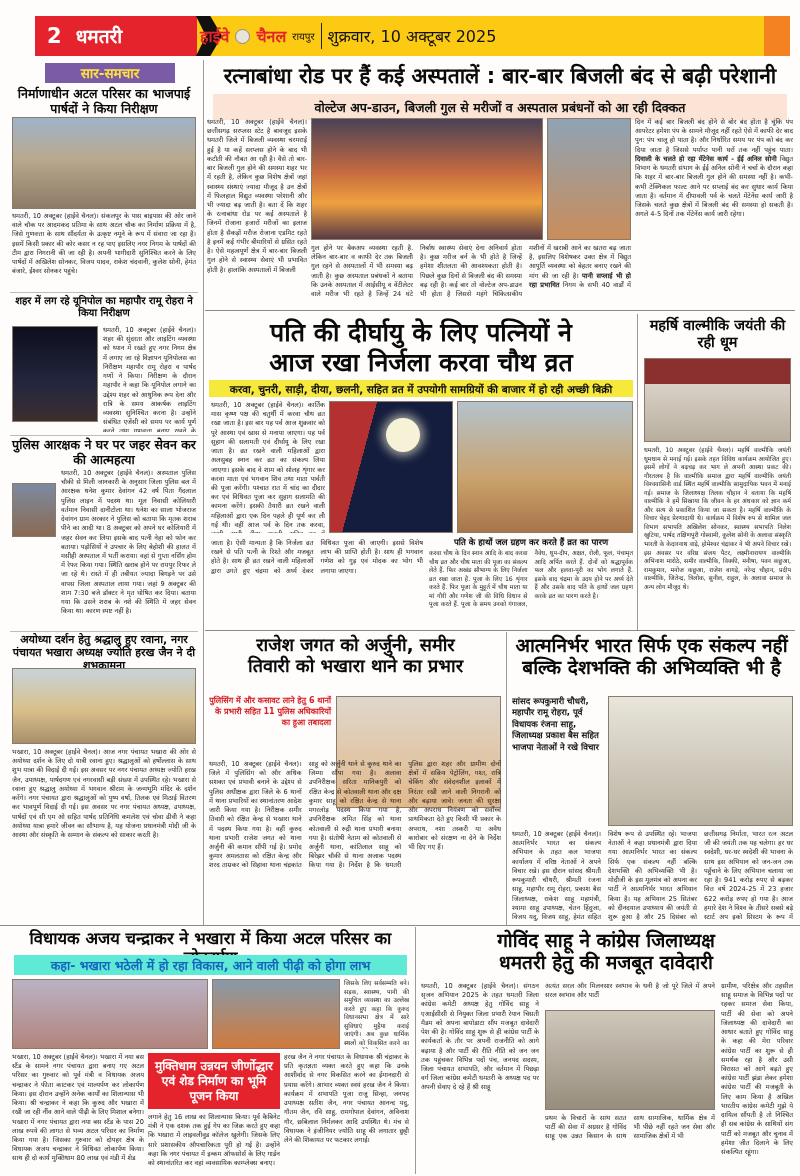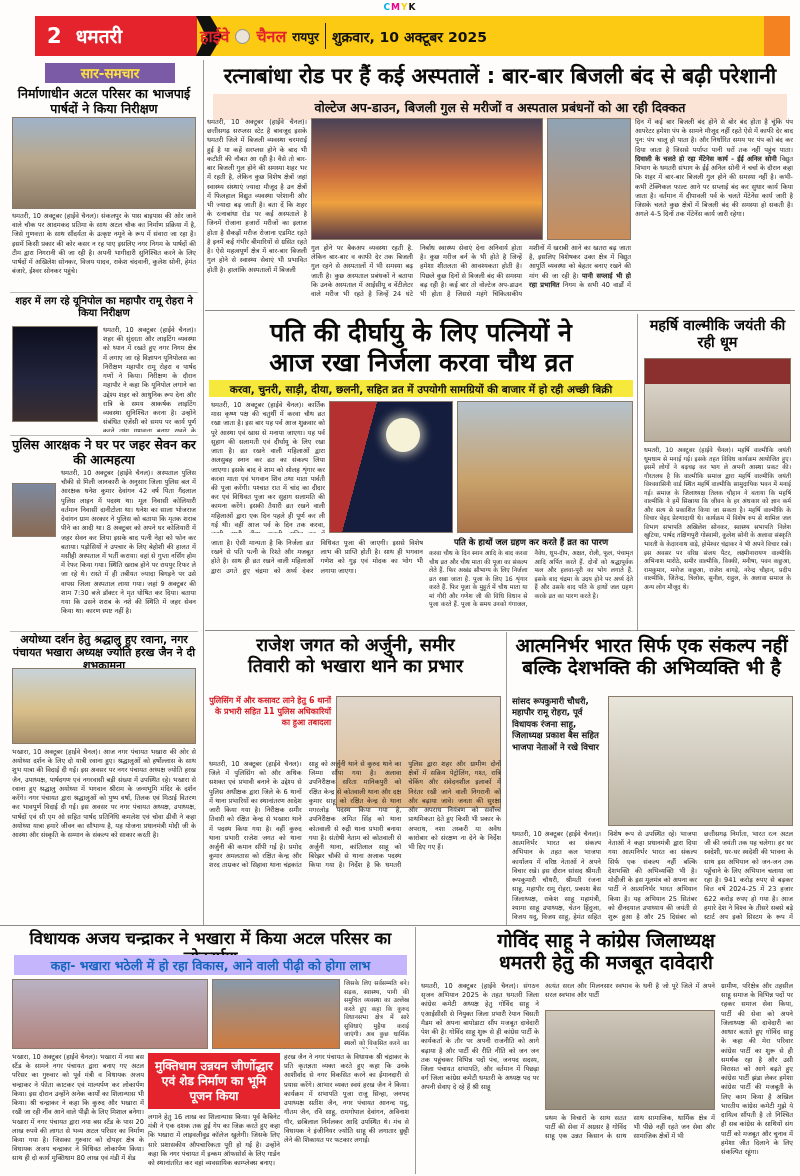--- a/index.html
+++ b/index.html
@@ -19,41 +19,38 @@
   .mast-yellow{left:196px;top:16px;width:568px;height:40px;background:#fcc913;}
   .mast-red{left:35px;top:16px;width:162px;height:40px;background:#e4232c;display:flex;align-items:center;}
   .mast-orange{left:764px;top:16px;width:26px;height:40px;background:#f58220;}
   .chev{left:196px;top:16px;width:26px;height:40px;background:#111;
         clip-path:polygon(0 0,55% 0,100% 50%,55% 100%,0 100%,38% 50%);}
   .pageno{color:#fff;font-size:21px;font-weight:bold;margin:0 14px 0 12px;}
   .edition{color:#fff;font-size:19px;font-weight:bold;}
   .mast-right{left:200px;top:16px;width:560px;height:40px;display:flex;align-items:center;justify-content:flex-start;gap:6px;padding-right:6px;box-sizing:border-box;}
   .brand{color:#e4232c;font-size:16px;font-weight:bold;}
   .logo-dot{width:13px;height:13px;border-radius:50%;background:#e9e3d8;border:1px solid #8a8a8a;}
-  .mast-city{font-size:12px;color:#111;font-weight:bold;}
+  .mast-city{font-size:10px;color:#111;}
   .mast-sep{width:1px;height:26px;background:#222;}
-  .mast-date{font-size:14px;font-weight:bold;color:#111;}
+  .mast-date{font-size:16px;font-weight:normal;color:#111;}
   
   .sec-banner{background:#7b5aa6;color:#ffe23f;font-weight:bold;font-size:13.5px;display:flex;align-items:center;justify-content:center;}
   .sub-peach{background:#fbe4d5;font-weight:bold;font-size:12.5px;display:flex;align-items:center;justify-content:center;color:#111;}
   .sub-yellow{background:#f6e93c;font-weight:bold;font-size:10.5px;display:flex;align-items:center;justify-content:center;color:#111;}
-  .sub-blue{background:#c4b5fd;color:#1565c0;font-weight:bold;font-size:12.5px;display:flex;align-items:center;justify-content:center;}
+  .sub-blue{background:#5eead4;color:#1565c0;font-weight:bold;font-size:12.5px;display:flex;align-items:center;justify-content:center;}
   .sub-red-txt{color:#d42026;font-weight:bold;font-size:8px;line-height:1.35;text-align:right;}
   .redbox{background:#e4232c;color:#fff;font-weight:bold;font-size:12px;line-height:1.25;display:flex;align-items:center;justify-content:center;text-align:center;padding:3px;box-sizing:border-box;}
   .moon{position:absolute;left:46%;top:12%;width:34px;height:34px;border-radius:50%;background:#f5f2d8;box-shadow:0 0 10px 4px rgba(245,240,210,.6);}
   b.inb{font-size:6.6px;}
 </style>
 </head>
 <body>
 
 <div class="page">
 
-  <div class="abs cmyk">
-    <span style="color:#00aeef">C</span><span style="color:#ec008c">M</span><span style="color:#f7d117">Y</span><span style="color:#111">K</span>
-  </div>
 
   <div class="abs mast-yellow"></div>
   <div class="abs mast-red">
     <span class="pageno">2</span>
     <span class="edition">धमतरी</span>
   </div>
   <div class="abs chev"></div>
   <div class="abs mast-right">
     <span class="brand">हाईवे</span>
     <span class="logo-dot"></span>

